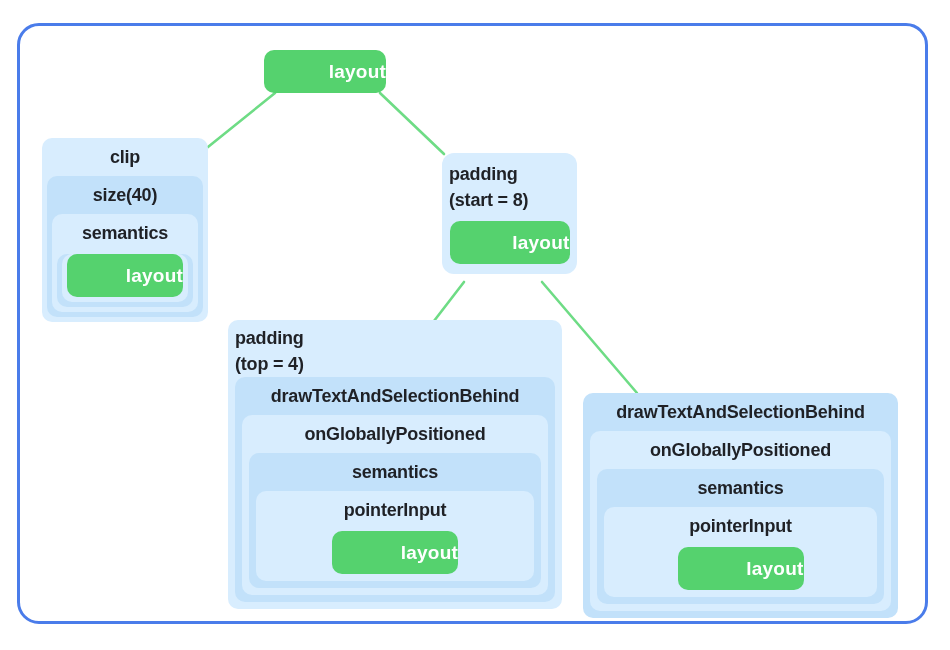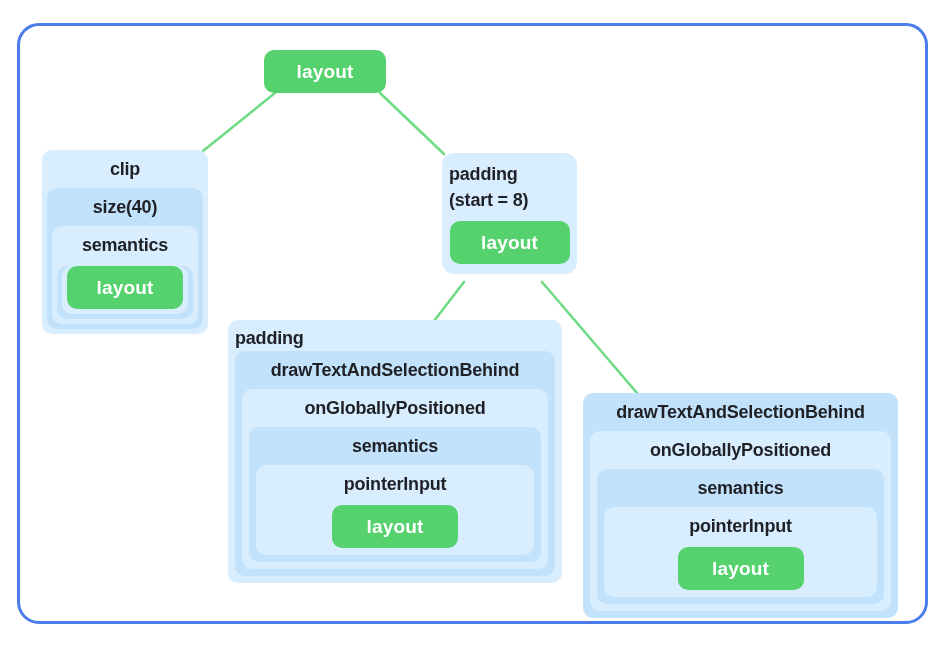--- a/index.html
+++ b/index.html
@@ -64,21 +64,21 @@
     letter-spacing: -0.2px;
     color: var(--text);
     line-height: 26px;
   }
   .leaf {
     background: var(--green);
     color: #ffffff;
     border-radius: 10px;
     height: 43px;
     line-height: 43px;
-    text-align: center;
+    text-align: right;
     font-weight: 700;
     font-size: 19px;
     letter-spacing: 0.2px;
     margin: 0 auto;
   }
   .leaf-root   { width: 122px; }
   .leaf-clip   { width: 116px; margin-top: 2px; }
   .leaf-pstart { width: 120px; margin-top: 8px; }
   .leaf-wide   { width: 126px; margin-top: 2px; }
   .pstart-box {
@@ -96,21 +96,21 @@
 
   <svg class="connectors" viewBox="0 0 950 650">
     <line x1="275" y1="93" x2="203" y2="151"></line>
     <line x1="380" y1="93" x2="444" y2="154"></line>
     <line x1="464" y1="282" x2="434" y2="321"></line>
     <line x1="542" y1="282" x2="637" y2="393"></line>
   </svg>
 
   <div class="abs leaf leaf-root" style="left:264px; top:50px;">layout</div>
 
-  <div class="abs tree clip-tree" style="left:42px; top:150px; width:166px;">
+  <div class="abs tree clip-tree" style="left:42px; top:138px; width:166px;">
     <div class="node light">
       <div class="label">clip</div>
       <div class="node medium">
         <div class="label">size(40)</div>
         <div class="node light">
           <div class="label">semantics</div>
           <div class="node medium">
             <div class="node light">
               <div class="leaf leaf-clip">layout</div>
             </div>
@@ -125,20 +125,21 @@
       <div>padding</div>
       <div>(start = 8)</div>
     </div>
     <div class="leaf leaf-pstart">layout</div>
   </div>
 
   <div class="abs tree" style="left:228px; top:320px; width:334px;">
     <div class="node light">
       <div class="label2">
         <div>padding</div>
+        <div>(top = 4)</div>
       </div>
       <div class="node medium">
         <div class="label">drawTextAndSelectionBehind</div>
         <div class="node light">
           <div class="label">onGloballyPositioned</div>
           <div class="node medium">
             <div class="label">semantics</div>
             <div class="node light">
               <div class="label">pointerInput</div>
               <div class="leaf leaf-wide">layout</div>

